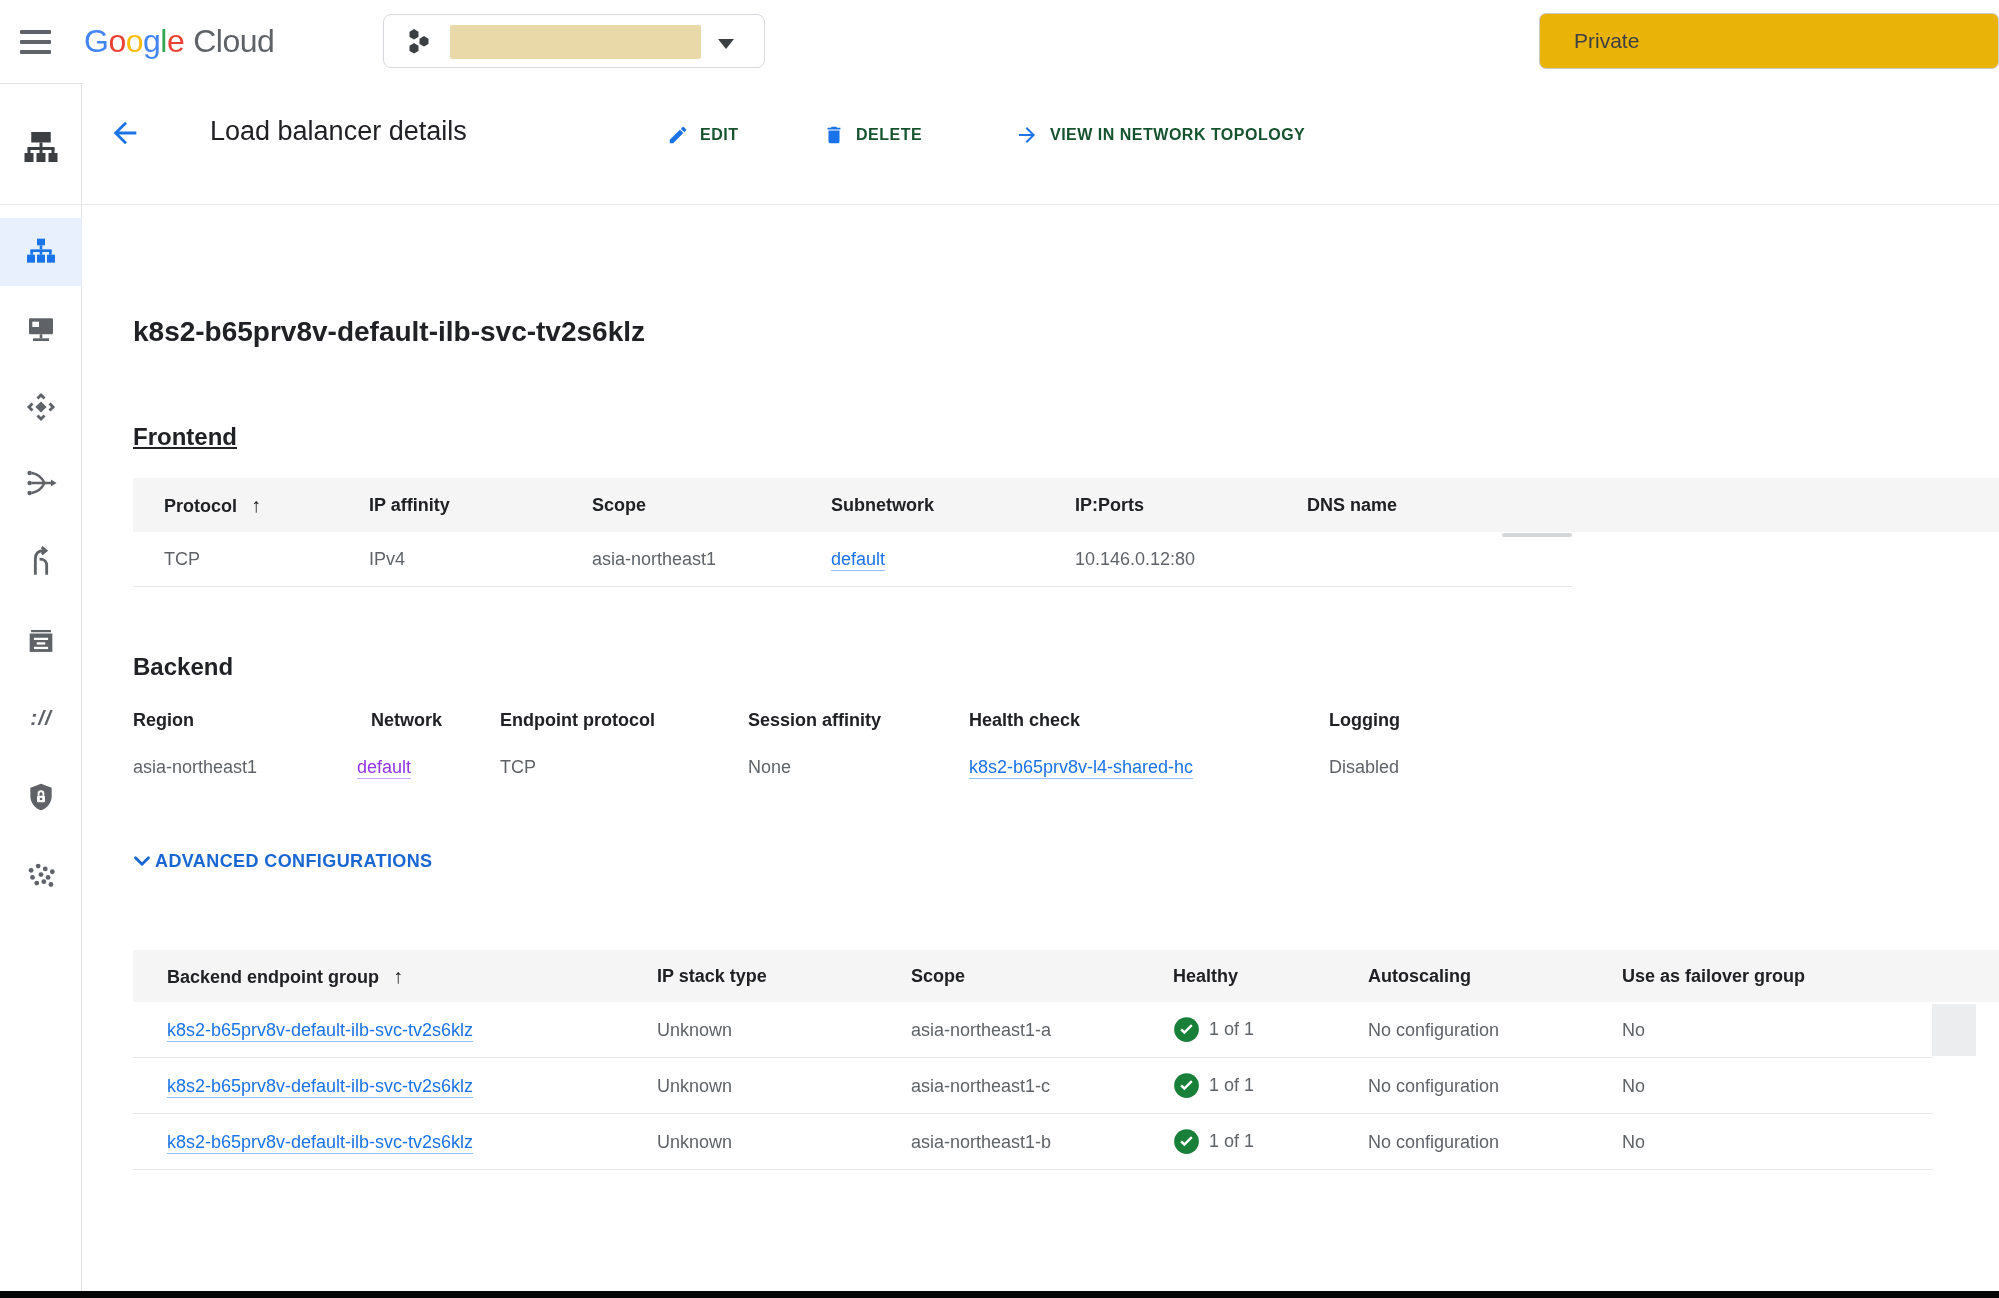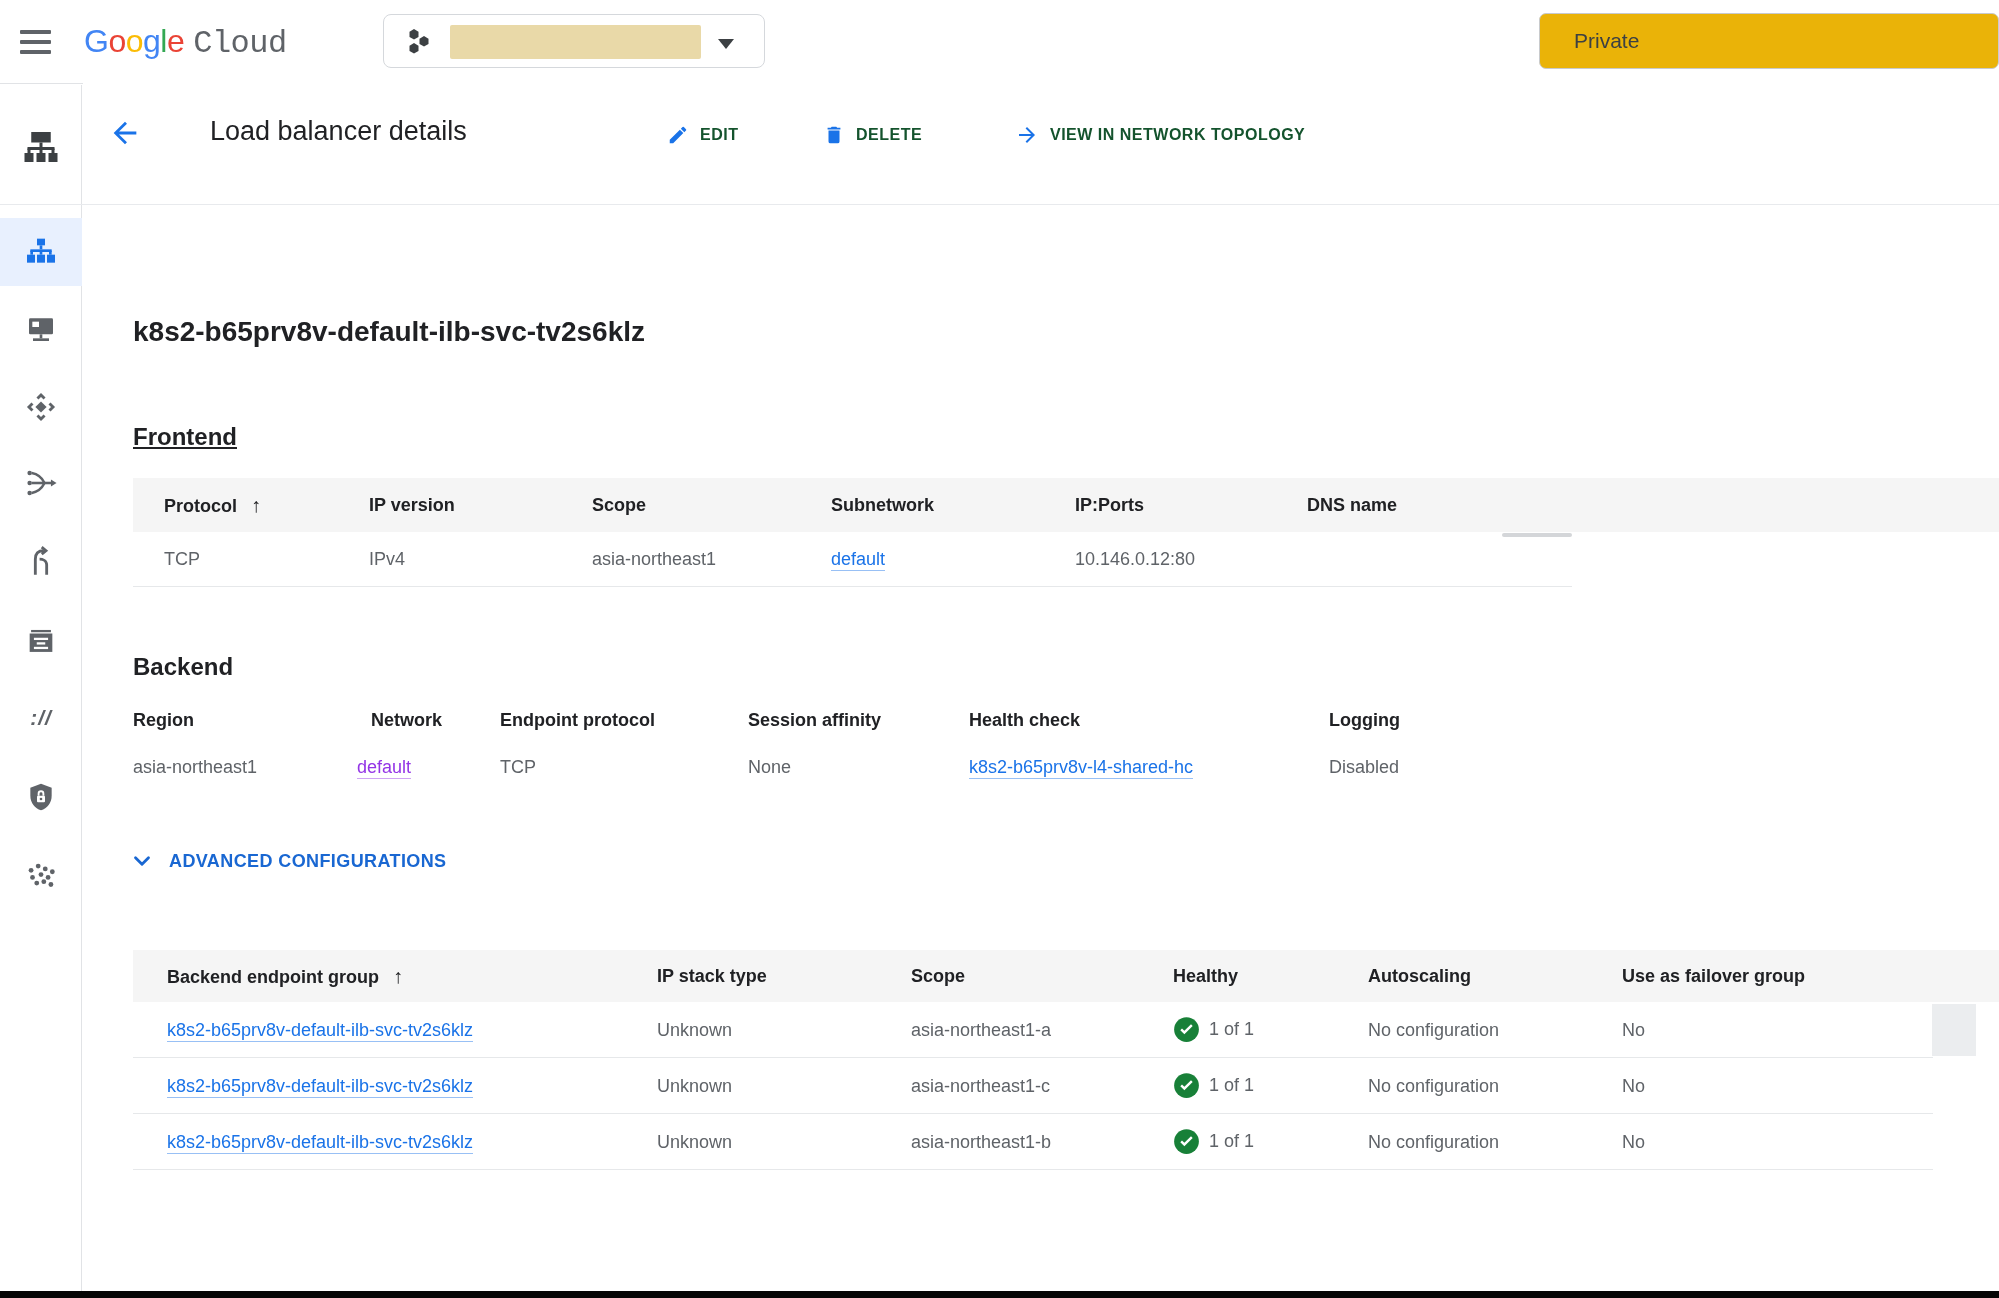--- a/index.html
+++ b/index.html
@@ -8,21 +8,21 @@
   .screen { position:relative; width:1999px; height:1298px; background:#fff; overflow:hidden; }
 
   
   .topbar { position:absolute; left:0; top:0; width:1999px; height:84px; background:#fff;
             border-bottom:1px solid #e1e3e6; }
   .hamburger { position:absolute; left:20px; top:30px; width:32px; height:24px; cursor:pointer; }
   .hamburger .bar { width:31px; height:4px; background:#5f6368; border-radius:1px; margin-bottom:6px; }
   .logo { position:absolute; left:84px; top:23px; font-size:32px; letter-spacing:-0.5px; white-space:nowrap; }
   .logo .lg { font-weight:500; }
   .g-blue { color:#4285F4; } .g-red { color:#EA4335; } .g-yellow { color:#FBBC05; } .g-green { color:#34A853; }
-  .logo .cloud { color:#5f6368; margin-left:9px; font-weight:400;font-family:Liberation Mono, monospace; }
+  .logo .cloud { color:#5f6368; margin-left:9px; font-weight:400; }
   .projsel { position:absolute; left:383px; top:14px; width:382px; height:54px; background:#fff;
              border:1.5px solid #d5d8dc; border-radius:8px; cursor:pointer; }
   .proj-hex { position:absolute; left:21px; top:12px; }
   .redacted { position:absolute; left:66px; top:10px; width:251px; height:34px; background:#e9d9a8; border-radius:2px; }
   .caret { position:absolute; left:334px; top:24px; width:0; height:0;
            border-left:8px solid transparent; border-right:8px solid transparent; border-top:10px solid #3c4043; }
   .private { position:absolute; left:1539px; top:13px; width:460px; height:56px; background:#eab308;
              border:1.5px solid #c8cacd; border-radius:7px; }
   .private span { position:absolute; left:34px; top:0; line-height:54px; font-size:21px; color:#3c4043; }
 
@@ -49,21 +49,21 @@
   .band { position:absolute; left:50px; width:1866px; background:#f5f5f5; }
   .hcell { position:absolute; top:0; font-size:18px; font-weight:700; color:#202124; white-space:nowrap; }
   .cell { position:absolute; top:0; font-size:18px; color:#5f6368; white-space:nowrap; }
   .sort { font-size:20px; font-weight:700; color:#202124; margin-left:14px; }
   .row { position:absolute; border-bottom:1px solid #e6e8ea; background:#fff; }
   a.lnk, .lnk { color:#1a73e8; text-decoration:none; border-bottom:1px solid rgba(26,115,232,.45);
                 padding-bottom:1px; cursor:pointer; }
   .vlnk { color:#9334e6; border-bottom:1px solid rgba(147,52,230,.45); padding-bottom:1px; cursor:pointer; }
   .blabel { position:absolute; top:505px; font-size:18px; font-weight:700; color:#202124; white-space:nowrap; }
   .bvalue { position:absolute; top:552px; font-size:18px; color:#5f6368; white-space:nowrap; }
-  .advbtn { position:absolute; left:46px; top:643px; display:flex; align-items:center; gap:14px;
+  .advbtn { position:absolute; left:46px; top:643px; display:flex; align-items:center; 
             color:#1967d2; font-size:18px; font-weight:700; letter-spacing:0.4px; cursor:pointer; }
   .healthy { display:flex; align-items:center; gap:9px; height:100%; }
   .thumb { position:absolute; background:#d4d6d9; border-radius:2px; }
   .vthumb { position:absolute; left:1849px; top:799px; width:44px; height:52px; background:#ebedef; }
   .bottomblack { position:absolute; left:0; top:1291px; width:1999px; height:7px; background:#050505; }
 </style>
 </head>
 <body>
 
 <div class="screen">
@@ -235,21 +235,21 @@
   <main class="content">
 
     <h1 class="resname">k8s2-b65prv8v-default-ilb-svc-tv2s6klz</h1>
 
     <h2 class="h2" style="top:218px;text-decoration:underline;">Frontend</h2>
 
     <div class="band" style="top:273px; height:54px;">
       <div class="hcell" style="left:31px; line-height:54px;">
         <span>Protocol</span><span class="sort">↑</span>
       </div>
-      <div class="hcell" style="left:236px; line-height:54px;">IP version</div>
+      <div class="hcell" style="left:236px; line-height:54px;">IP affinity</div>
       <div class="hcell" style="left:459px; line-height:54px;">Scope</div>
       <div class="hcell" style="left:698px; line-height:54px;">Subnetwork</div>
       <div class="hcell" style="left:942px; line-height:54px;">IP:Ports</div>
       <div class="hcell" style="left:1174px; line-height:54px;">DNS name</div>
     </div>
 
     <div class="row" style="left:50px; top:327px; width:1439px; height:55px;">
       <div class="cell" style="left:31px; line-height:55px;">TCP</div>
       <div class="cell" style="left:236px; line-height:55px;">IPv4</div>
       <div class="cell" style="left:459px; line-height:55px;">asia-northeast1</div>

